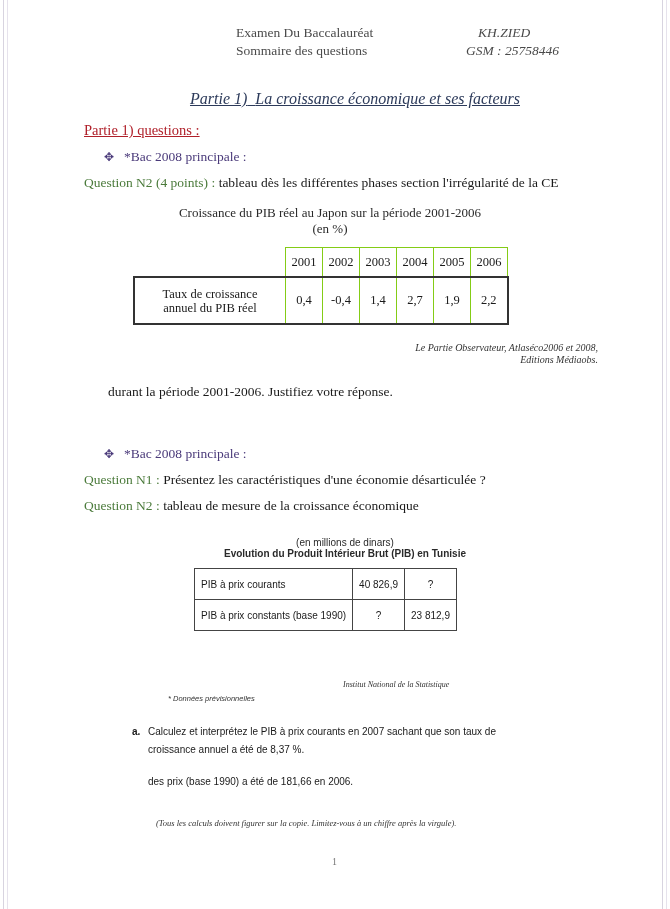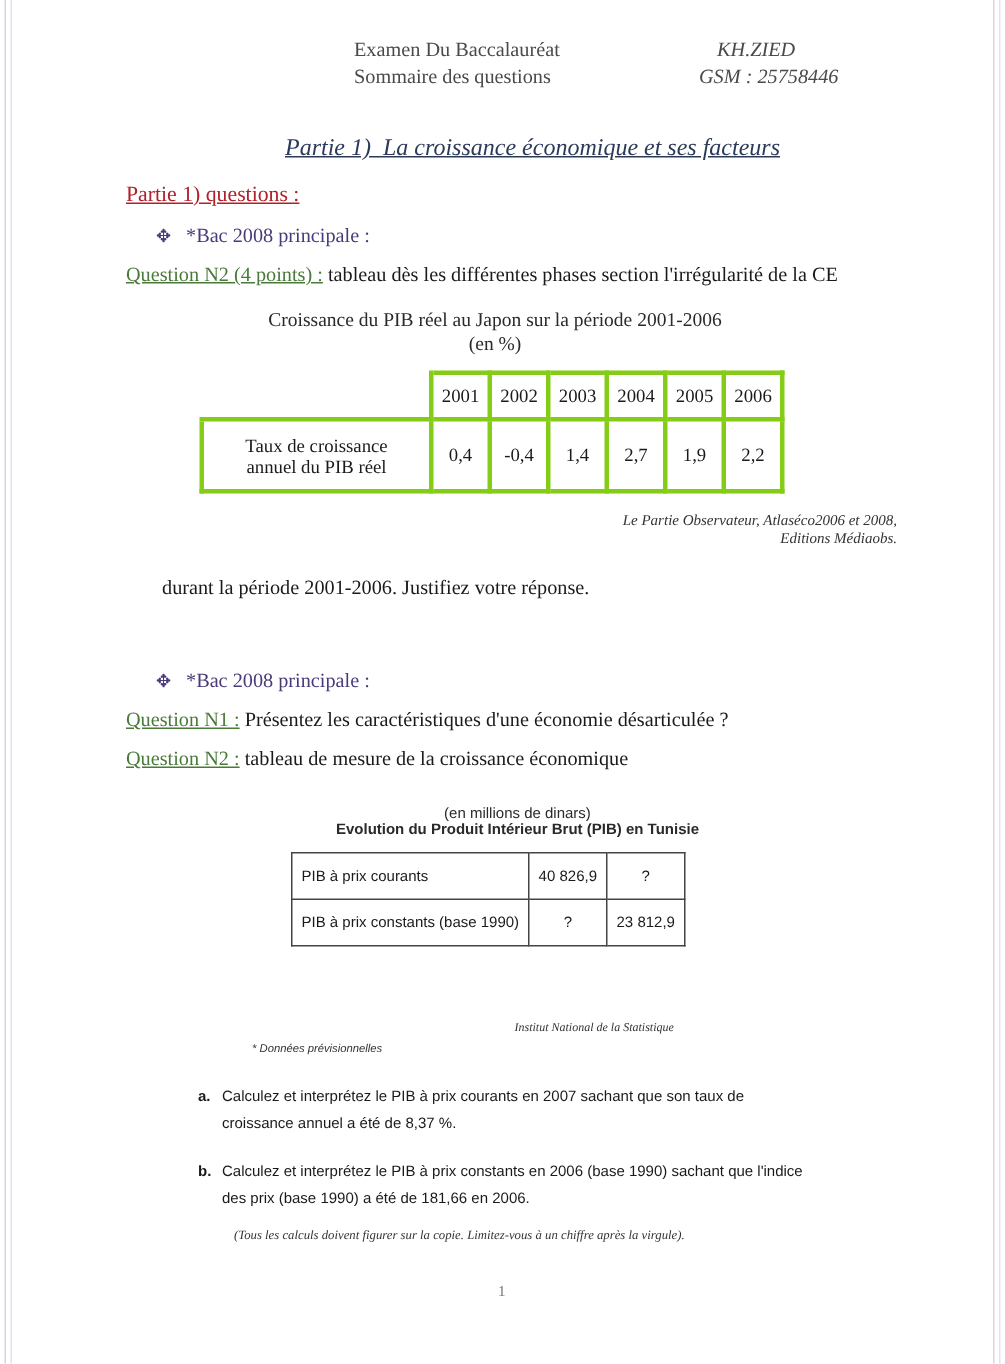--- a/index.html
+++ b/index.html
@@ -15,24 +15,24 @@
   .hdr-right { font-style: italic; }
   .title {
     left: 0; right: 0; top: 90px; text-align: center; font-size: 16px; font-style: italic;
     color: #2c3a5a; text-decoration: underline;
   }
   .title span { margin-left: 40px; }
   .red-head { left: 84px; top: 122px; font-size: 14.5px; color: #b0202a; text-decoration: underline; }
   .bullet-line { font-size: 13.5px; color: #4a3a7a; }
   .bullet-icon { display: inline-block; width: 12px; margin-right: 8px; color: #4a3a7a; font-size: 12px; }
   .q-line { font-size: 13.5px; color: #1a1a1a; white-space: nowrap; }
-  .q-label { color: #4a7a3a; text-decoration: underline; }
+  .q-label { color: #4a7a3a; }
   .tbl-title { font-size: 13px; text-align: center; color: #2a2a2a; }
   table { border-collapse: collapse; position: absolute; }
-  .t1 td { border: 3px solid #84cc16; font-size: 12.5px; text-align: center; padding: 0; }
+  .t1 td { border: 1px solid #84cc16; font-size: 12.5px; text-align: center; padding: 0; }
   .t1 td.empty { border-left: none; border-top: none; }
   .t1 .row-h td { height: 28px; }
   .t1 .row-v td { height: 45px; }
   .t1 .label { width: 150px; line-height: 14px; }
   .t1 .yr { width: 36px; }
   .t1 .row-v { border: 2px solid #333; }
   .src { font-size: 10px; font-style: italic; text-align: right; color: #333; line-height: 12px; }
   .para { font-size: 13.5px; color: #1a1a1a; line-height: 18px; }
   .sans { font-family: "Liberation Sans", sans-serif; }
   .t2 td { border: 1px solid #444; font-size: 10px; padding: 0 6px; }
@@ -148,19 +148,18 @@
   </table>
 
 <div class="abs footnote" style="left:343px; top:680px; font-size:8px;">Institut National de la Statistique</div>
 <div class="abs note sans" style="left:168px; top:694px;">* Données prévisionnelles</div>
 
 <div class="abs list-item sans" style="left:132px; top:723px;">
   <div><b>a.</b><span>Calculez et interprétez le PIB à prix courants en 2007 sachant que son taux de</span></div>
   <div style="padding-left:16px;">croissance annuel a été de 8,37 %.</div>
 </div>
 <div class="abs list-item sans" style="left:132px; top:773px;">
-  <div><b>b.</b><span>Calculez et interprétez le PIB à prix constants en 2006 (base 1990) sachant que l'indice</span></div>
   <div style="padding-left:16px;">des prix (base 1990) a été de 181,66 en 2006.</div>
 </div>
 
 <div class="abs footnote" style="left:156px; top:818px;">(Tous les calculs doivent figurer sur la copie. Limitez-vous à un chiffre après la virgule).</div>
 
 <div class="abs page-num" style="left:332px; top:856px;">1</div>
 
 </body></html>

